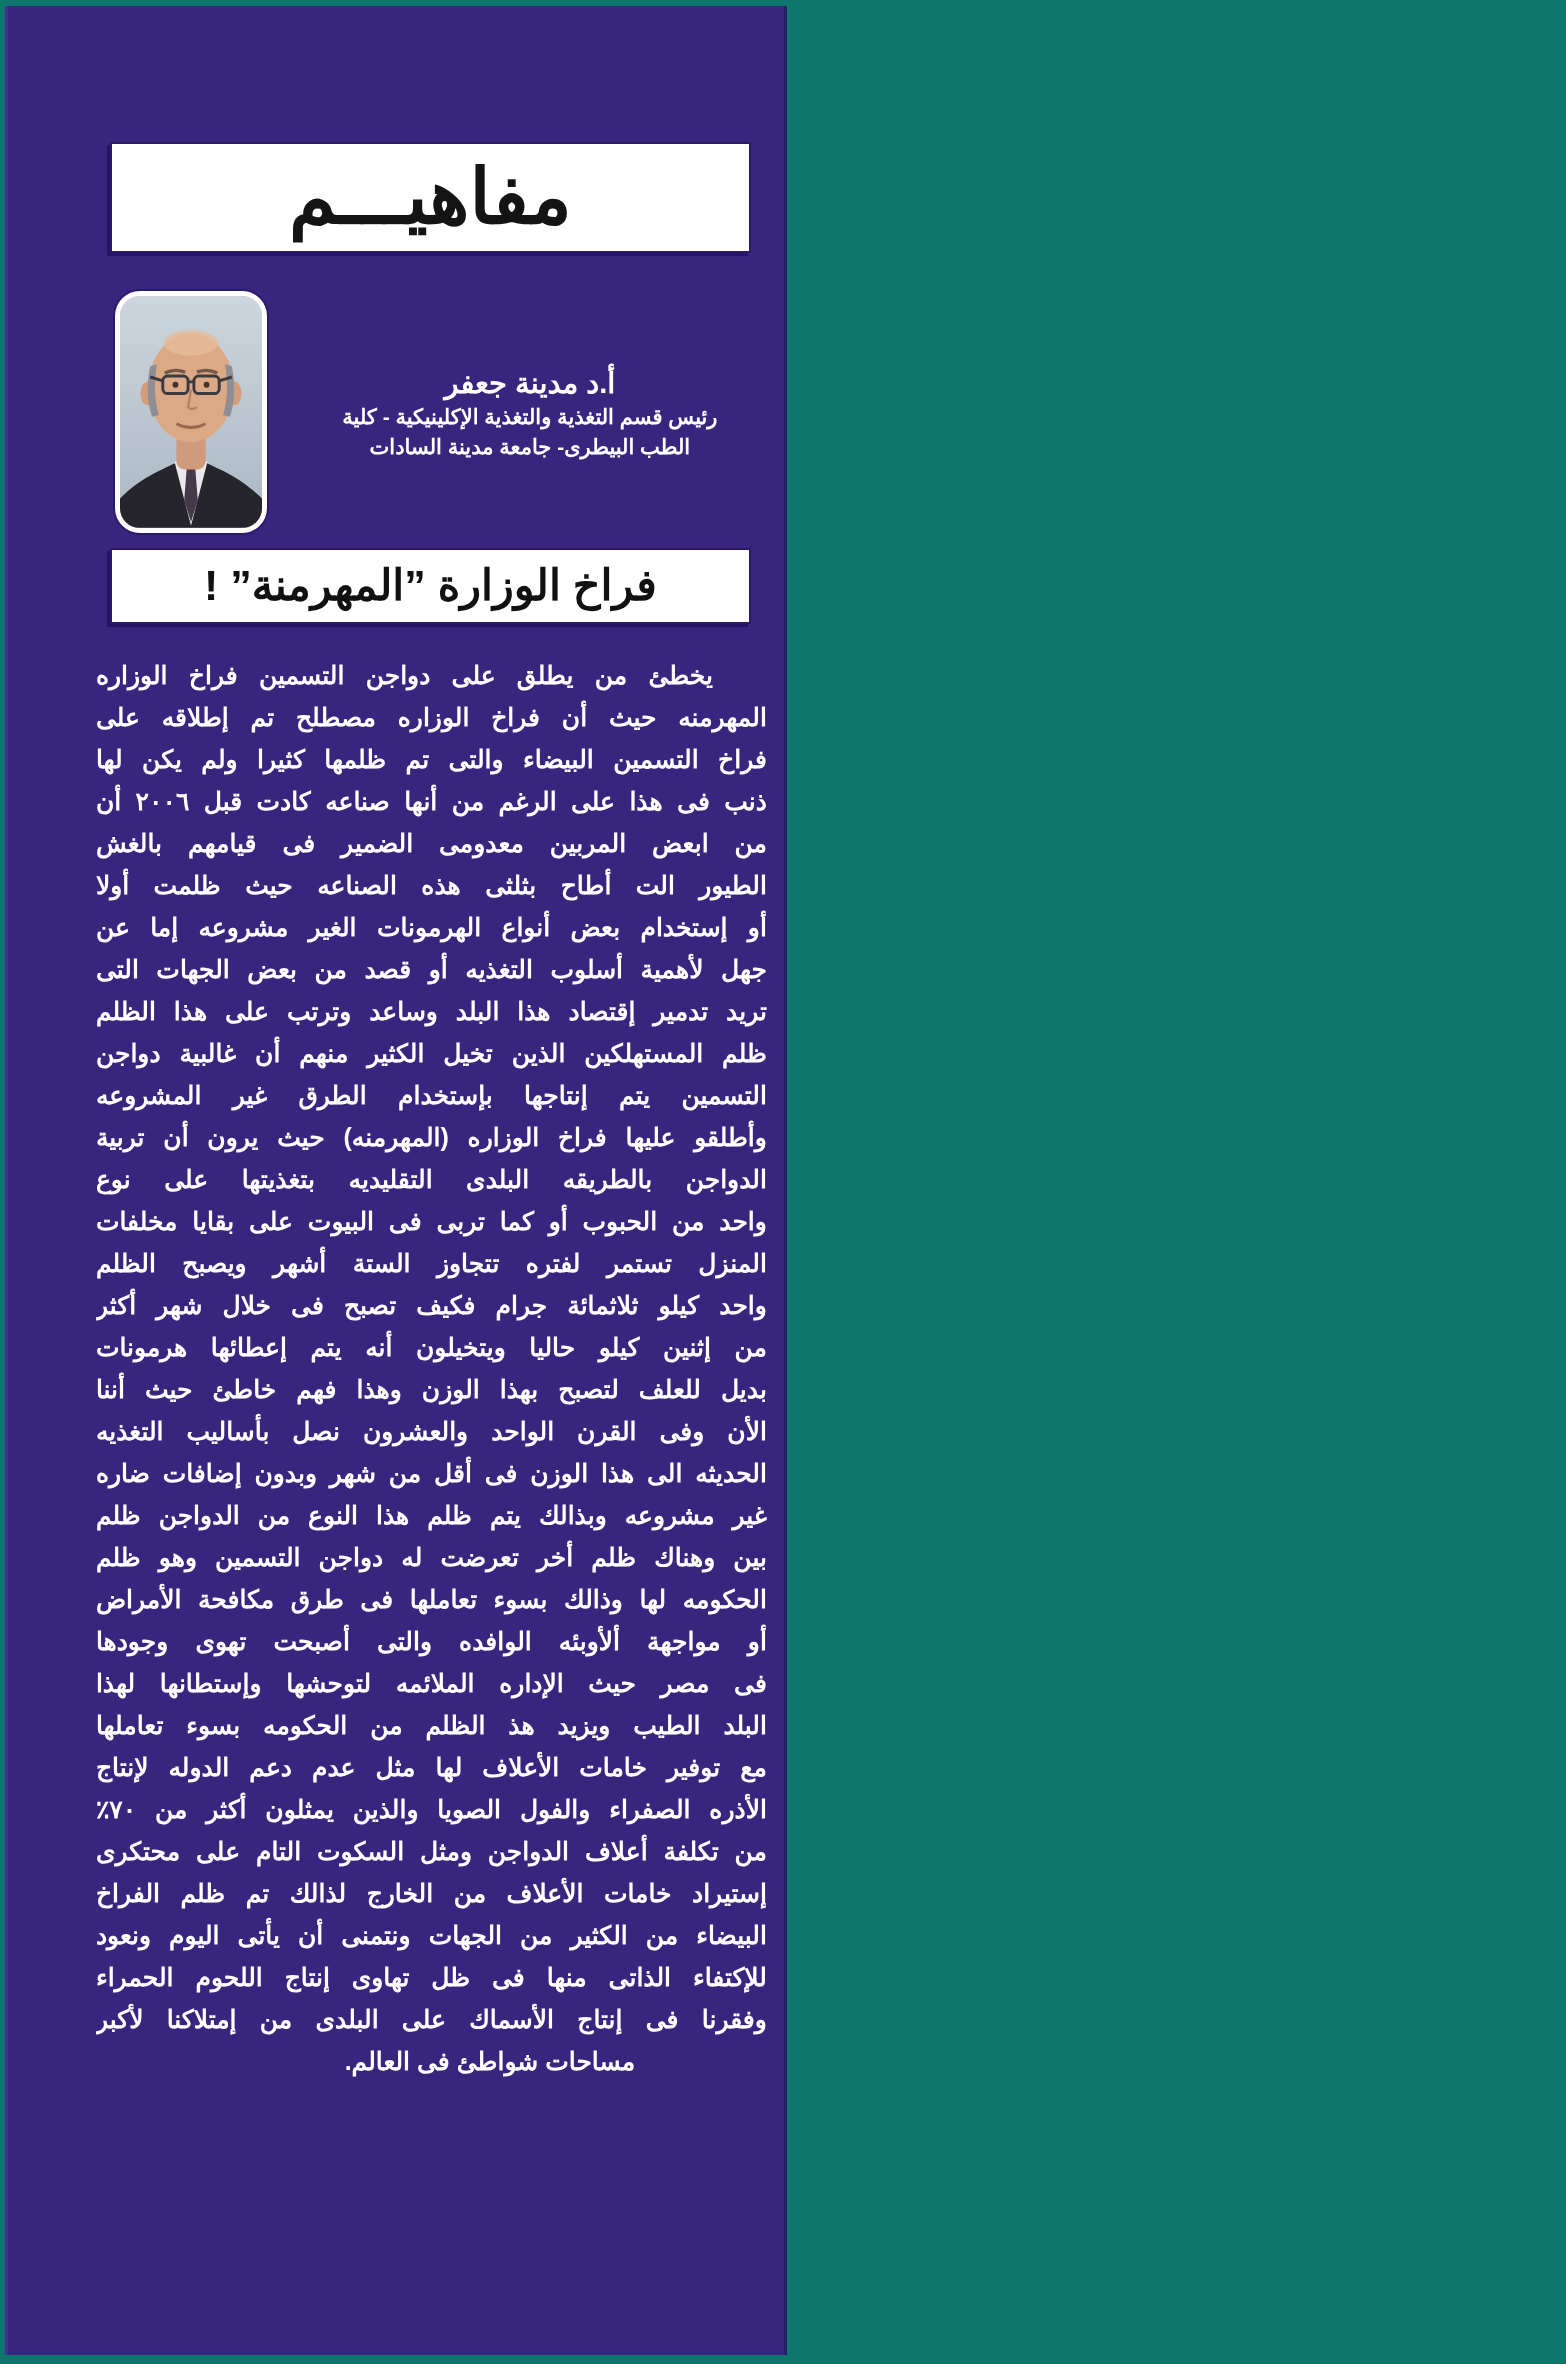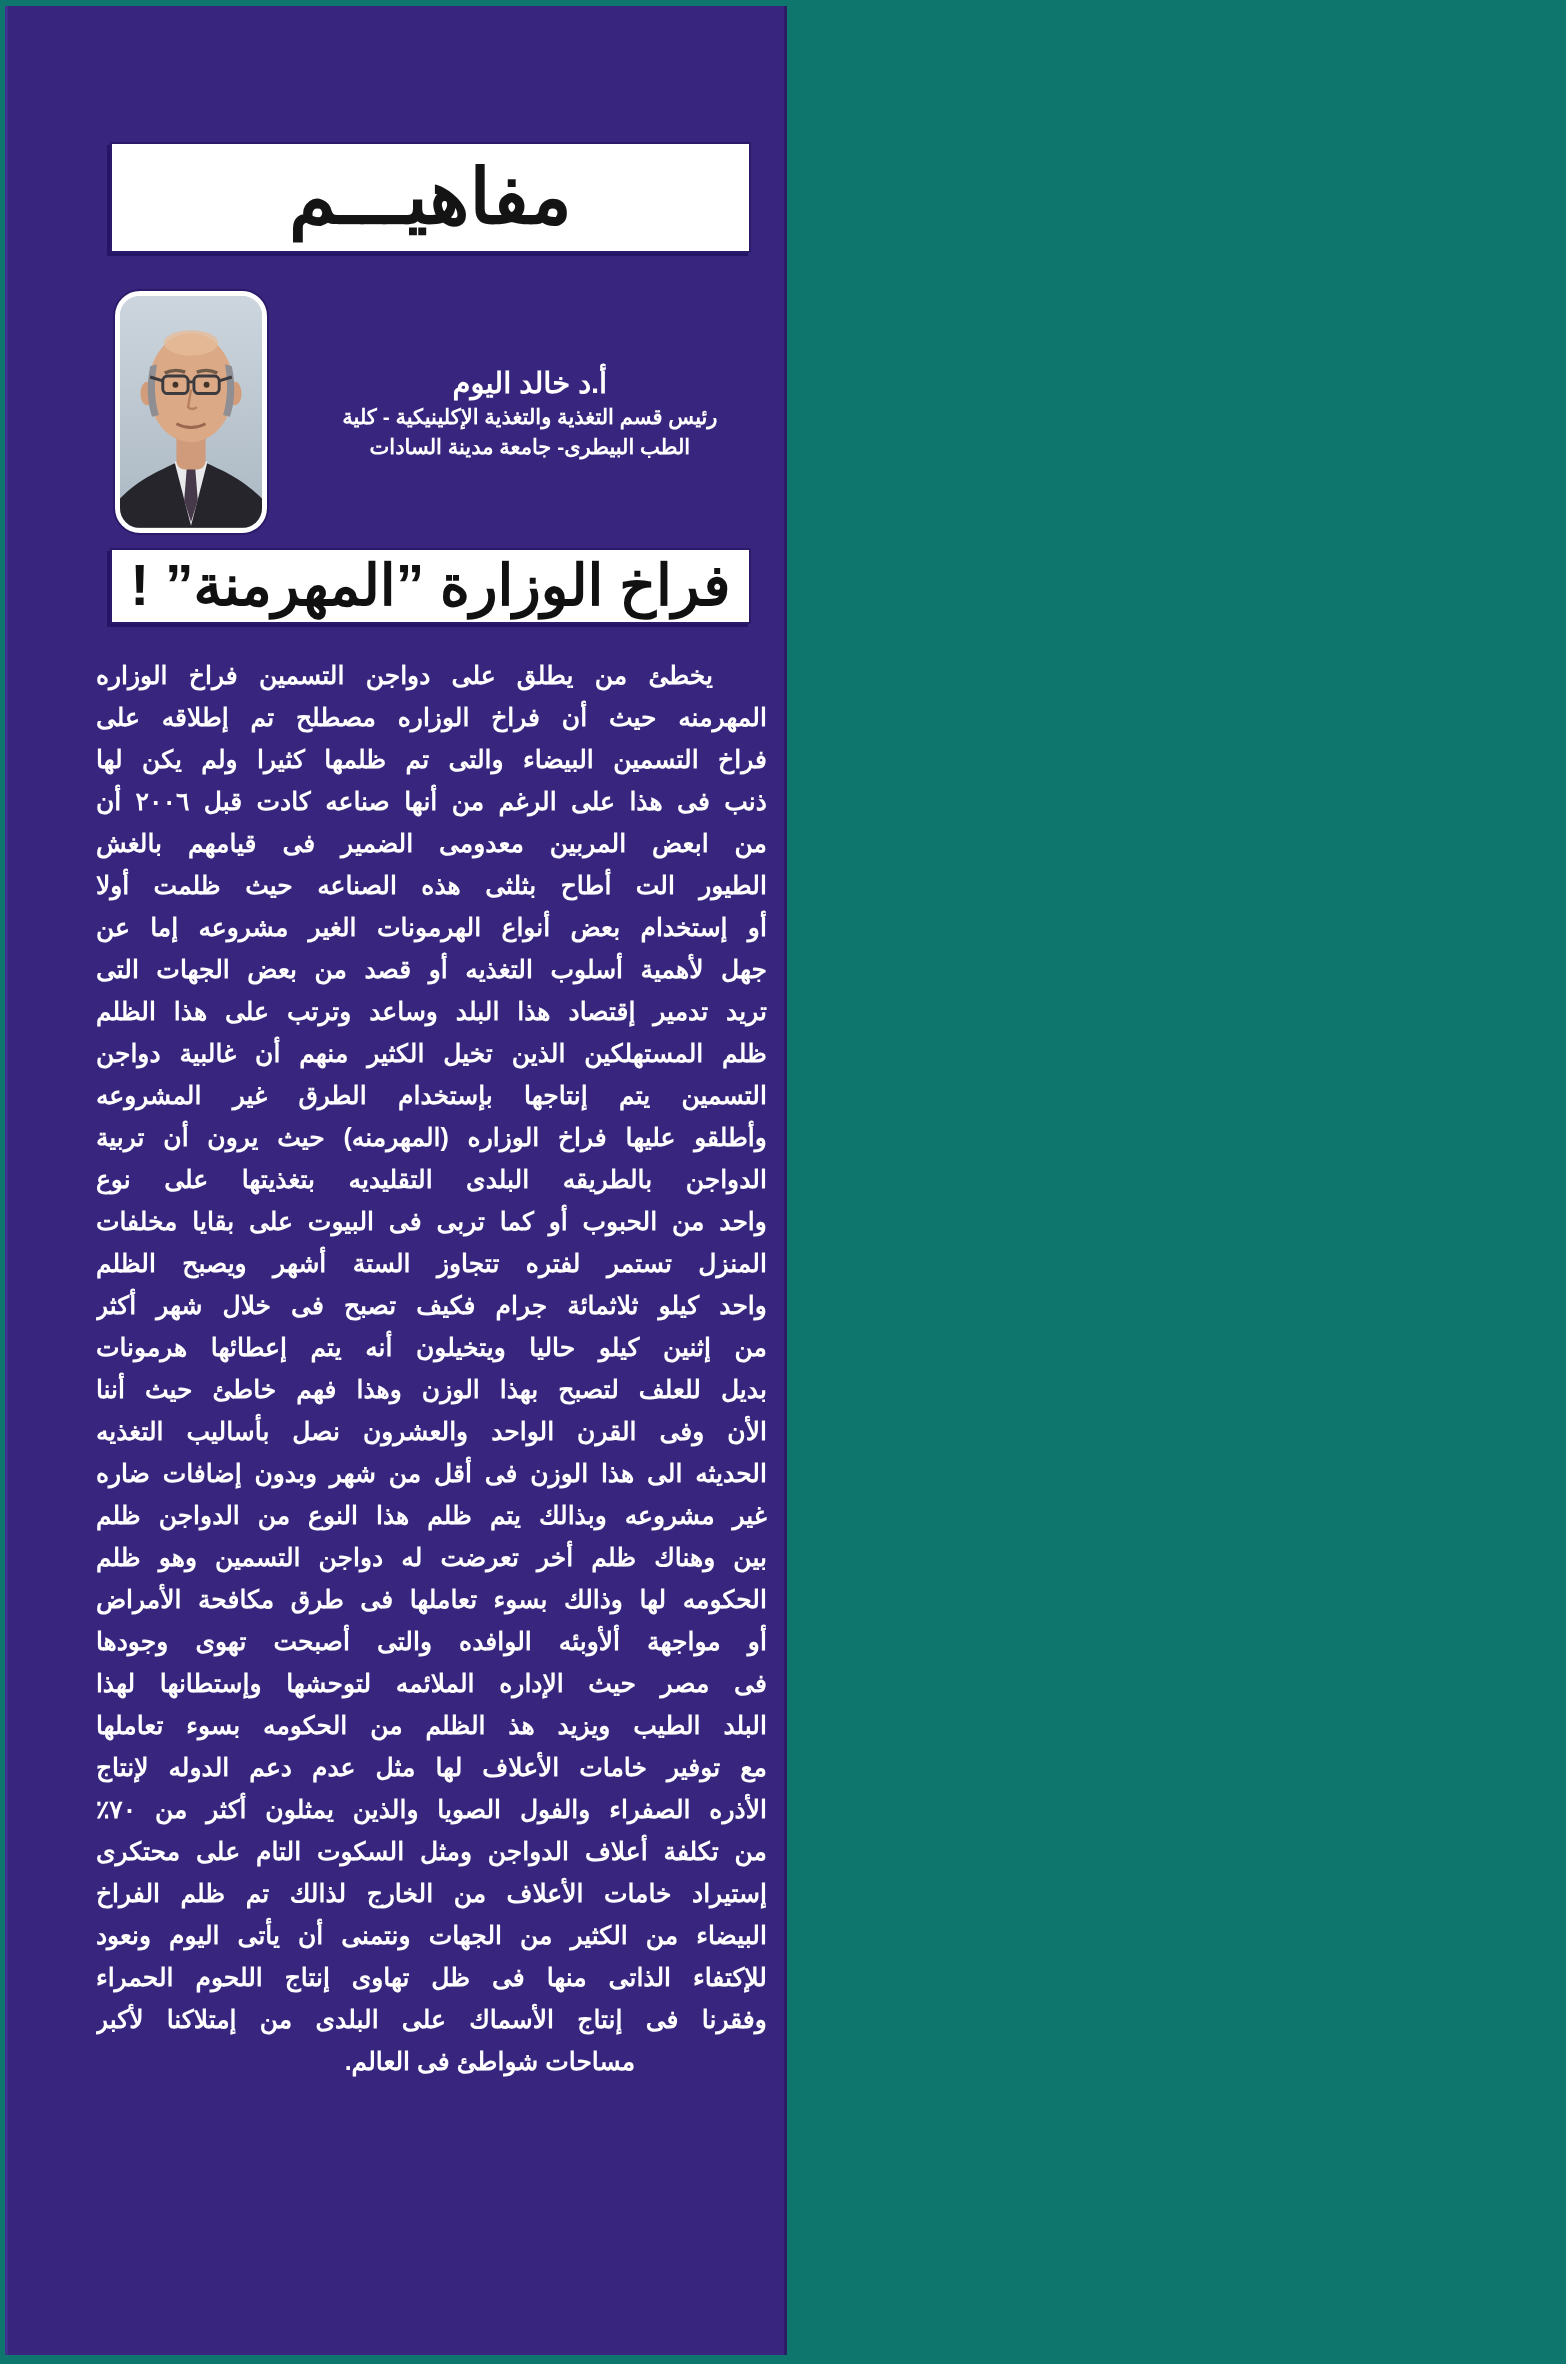--- a/index.html
+++ b/index.html
@@ -37,21 +37,21 @@
   }
   .author-name{font-size:29px;font-weight:900;line-height:37px;}
   .author-title{font-size:21px;font-weight:700;line-height:30px;}
   .headline-box{
     position:absolute;left:105px;top:542px;width:637px;height:72px;
     background:#ffffff;border:2px solid #2b1a6a;
     display:flex;align-items:center;justify-content:center;
     box-shadow:-2.9px 2.9px 0 #241566;
   }
   .headline-text{
-    font-size:57px;font-weight:900;color:#111111;line-height:1;
+    font-size:43px;font-weight:900;color:#111111;line-height:1;
     white-space:nowrap;
   }
   .article{
     position:absolute;left:91px;top:648px;width:671px;
     direction:rtl;color:#ffffff;
   }
   .article .line{
     height:42px;line-height:42px;overflow:hidden;
     font-size:25px;font-weight:700;
     text-align:justify;text-align-last:justify;
@@ -112,21 +112,21 @@
           <path d="M102,87 L115,83"></path>
         </g>
 
         <path d="M73,96 L70,114 Q74,118 79,114" stroke="#b9805f" stroke-width="2.5" fill="none"></path>
 
         <path d="M58,131 Q73,139 88,131" stroke="#9c6750" stroke-width="3" fill="none"></path>
       </svg>
     </div>
 
     <div class="author-block">
-      <div class="author-name">أ.د خالد اليوم</div>
+      <div class="author-name">أ.د مدينة جعفر</div>
       <div class="author-title">رئيس قسم التغذية والتغذية الإكلينيكية - كلية</div>
       <div class="author-title">الطب البيطرى- جامعة مدينة السادات</div>
     </div>
 
     <div class="headline-box">
       <div class="headline-text">فراخ الوزارة ”المهرمنة” !</div>
     </div>
 
     <div class="article">
         <div class="line">يخطئ من يطلق على دواجن التسمين فراخ الوزاره</div>

